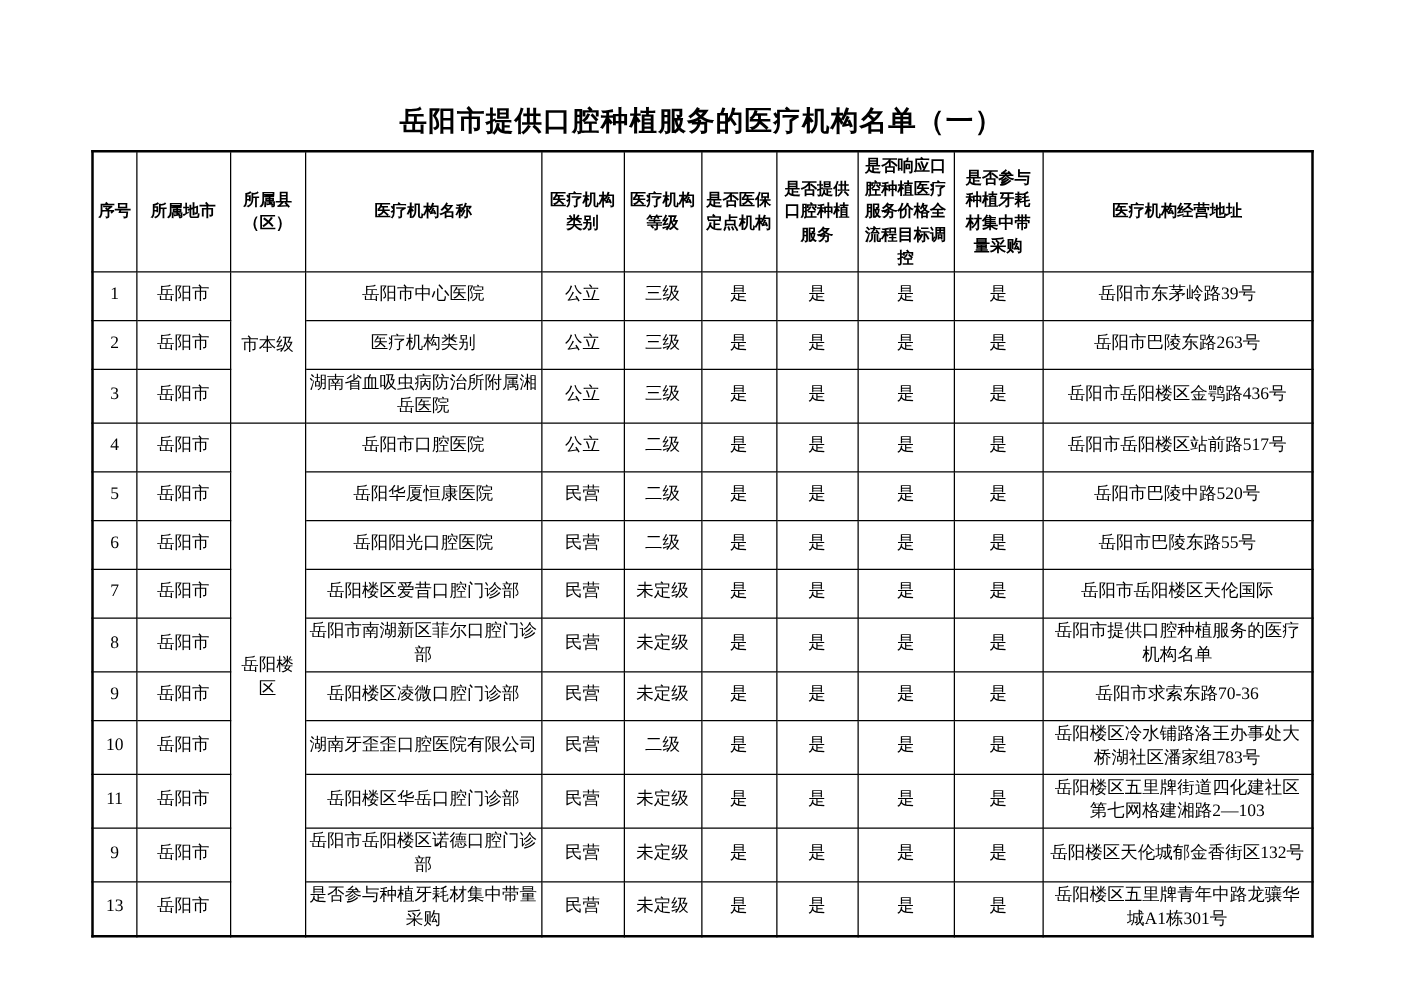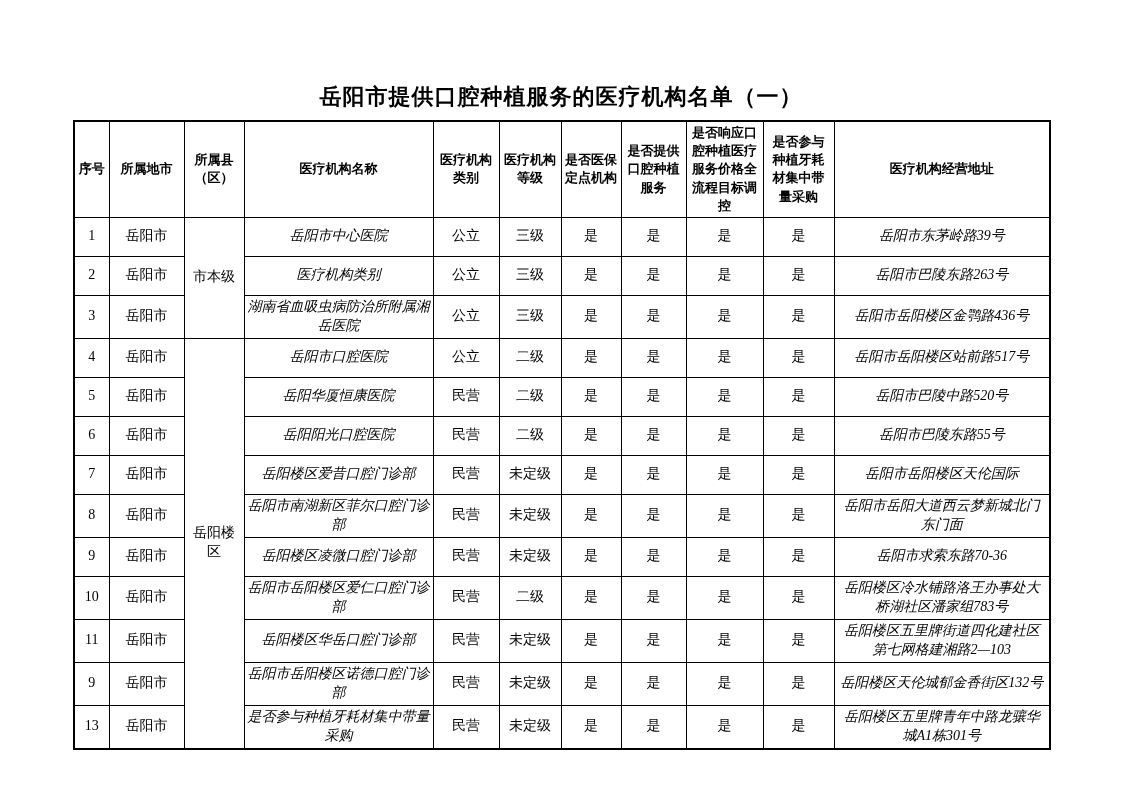--- a/index.html
+++ b/index.html
@@ -62,21 +62,20 @@
     height: 43px;
   }
   table.inst-table td {
     font-size: 14px;
     line-height: 1.35;
   }
   td.cell-left {
     text-align: left;
     padding-left: 5px;
     padding-right: 4px;
-    font-style: italic;
   }
 </style>
 </head>
 <body>
 
 <div class="page">
 
   <h1 class="doc-title">岳阳市提供口腔种植服务的医疗机构名单（一）</h1>
 
   <table class="inst-table">
@@ -198,38 +197,38 @@
       <tr class="tall">
         <td>8</td>
         <td>岳阳市</td>
         <td class="cell-left">岳阳市南湖新区菲尔口腔门诊部</td>
         <td>民营</td>
         <td>未定级</td>
         <td>是</td>
         <td>是</td>
         <td>是</td>
         <td>是</td>
-        <td class="cell-left">岳阳市岳阳大道西云梦新城北门东门面</td>
+        <td class="cell-left">岳阳市提供口腔种植服务的医疗机构名单</td>
       </tr>
       <tr>
         <td>9</td>
         <td>岳阳市</td>
         <td class="cell-left">岳阳楼区凌微口腔门诊部</td>
         <td>民营</td>
         <td>未定级</td>
         <td>是</td>
         <td>是</td>
         <td>是</td>
         <td>是</td>
         <td class="cell-left">岳阳市求索东路70-36</td>
       </tr>
       <tr class="tall">
         <td>10</td>
         <td>岳阳市</td>
-        <td class="cell-left">岳阳市岳阳楼区爱仁口腔门诊部</td>
+        <td class="cell-left">湖南牙歪歪口腔医院有限公司</td>
         <td>民营</td>
         <td>二级</td>
         <td>是</td>
         <td>是</td>
         <td>是</td>
         <td>是</td>
         <td class="cell-left">岳阳楼区冷水铺路洛王办事处大桥湖社区潘家组783号</td>
       </tr>
       <tr class="tall">
         <td>11</td>

